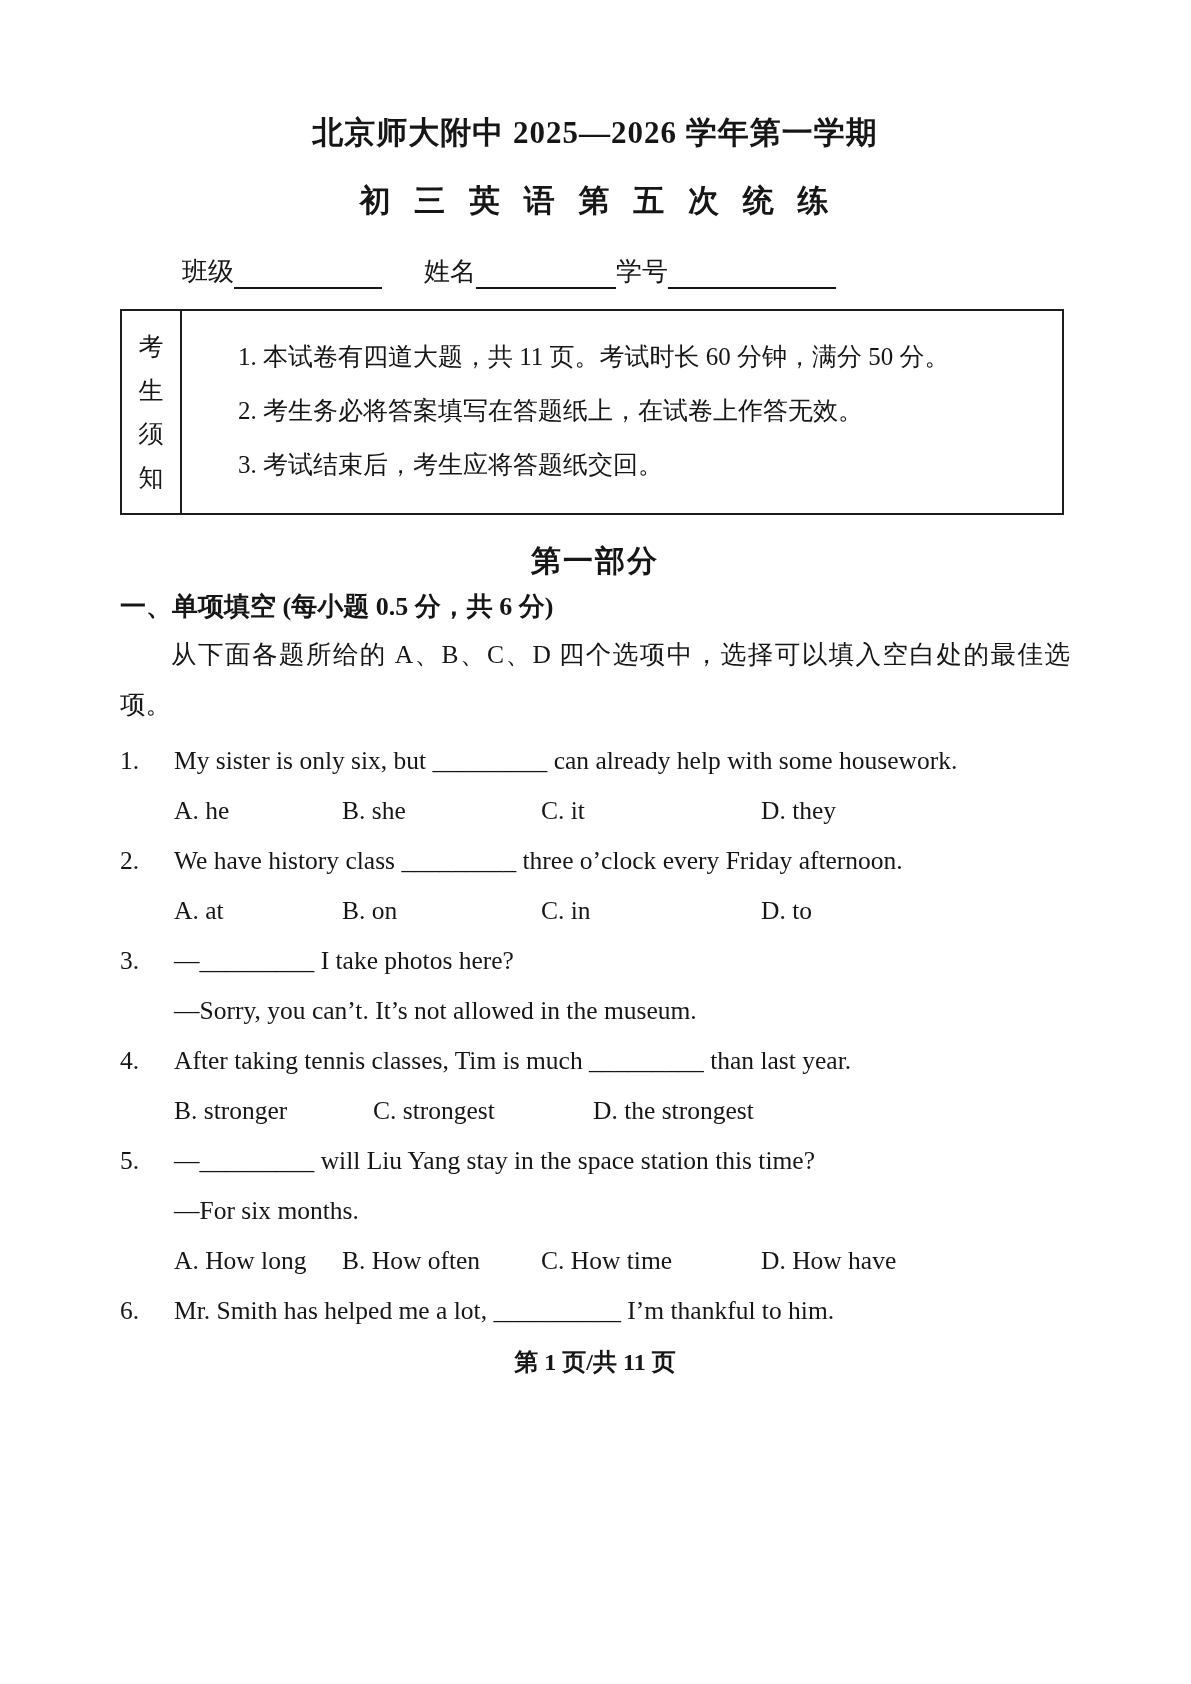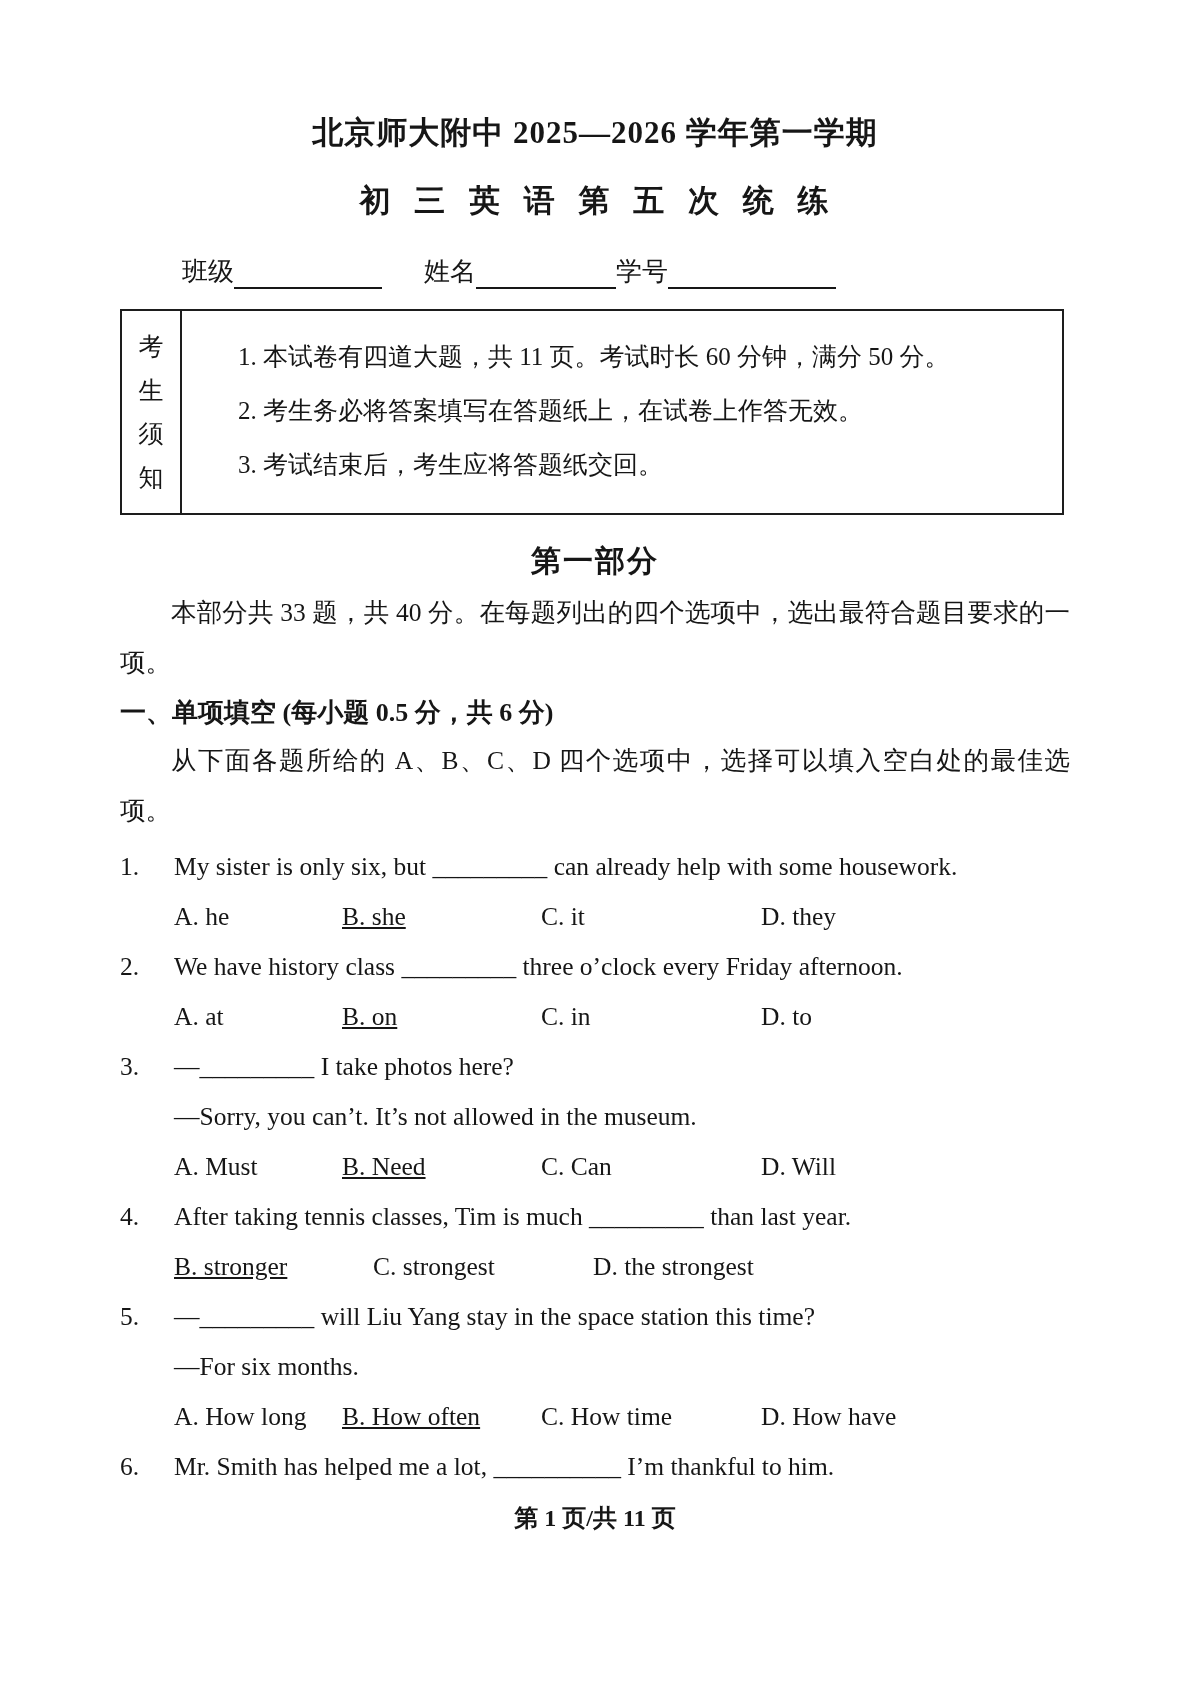--- a/index.html
+++ b/index.html
@@ -83,21 +83,21 @@
   }
 
   .questions { margin-top:6px; font-size:25.5px; }
   .q-line { display:flex; line-height:50px; }
   .q-num  { width:54px; flex:0 0 54px; }
   .q-stem { flex:1; }
   .q-line2 { padding-left:54px; line-height:50px; }
   .opt-row { display:flex; padding-left:54px; line-height:50px; }
   .opt { display:inline-block; }
   .col-a { width:168px; flex:0 0 168px; }
-  .col-b { width:199px; flex:0 0 199px;text-decoration:underline; }
+  .col-b { width:199px; flex:0 0 199px; }
   .col-c { width:220px; flex:0 0 220px; }
   .col-d { flex:1; }
 
   .page-footer {
     margin-top:10px;
     text-align:center;
     font-size:24px;
     font-weight:bold;
   }
 </style>
@@ -128,21 +128,20 @@
     </div>
     <div class="notice-body">
       <div class="notice-item">1. 本试卷有四道大题，共 11 页。考试时长 60 分钟，满分 50 分。</div>
       <div class="notice-item">2. 考生务必将答案填写在答题纸上，在试卷上作答无效。</div>
       <div class="notice-item">3. 考试结束后，考生应将答题纸交回。</div>
     </div>
   </div>
 
   <div class="part-heading">第一部分</div>
 
-  <div class="para intro-para">本部分共 33 题，共 40 分。在每题列出的四个选项中，选出最符合题目要求的一项。</div>
 
   <div class="section-title">一、单项填空 (每小题 0.5 分，共 6 分)</div>
 
   <div class="para">从下面各题所给的 A、B、C、D 四个选项中，选择可以填入空白处的最佳选项。</div>
 
   <div class="questions">
 
     <div>
       <div class="q-line">
         <span class="q-num">1.</span>
@@ -168,26 +167,20 @@
         <span class="opt col-d">D. to</span>
       </div>
     </div>
 
     <div>
       <div class="q-line">
         <span class="q-num">3.</span>
         <span class="q-stem">—_________ I take photos here?</span>
       </div>
       <div class="q-line2">—Sorry, you can’t. It’s not allowed in the museum.</div>
-      <div class="opt-row">
-        <span class="opt col-a">A. Must</span>
-        <span class="opt col-b">B. Need</span>
-        <span class="opt col-c">C. Can</span>
-        <span class="opt col-d">D. Will</span>
-      </div>
     </div>
 
     <div>
       <div class="q-line">
         <span class="q-num">4.</span>
         <span class="q-stem">After taking tennis classes, Tim is much _________ than last year.</span>
       </div>
       <div class="opt-row">
         <span class="opt col-b">B. stronger</span>
         <span class="opt col-c">C. strongest</span>

